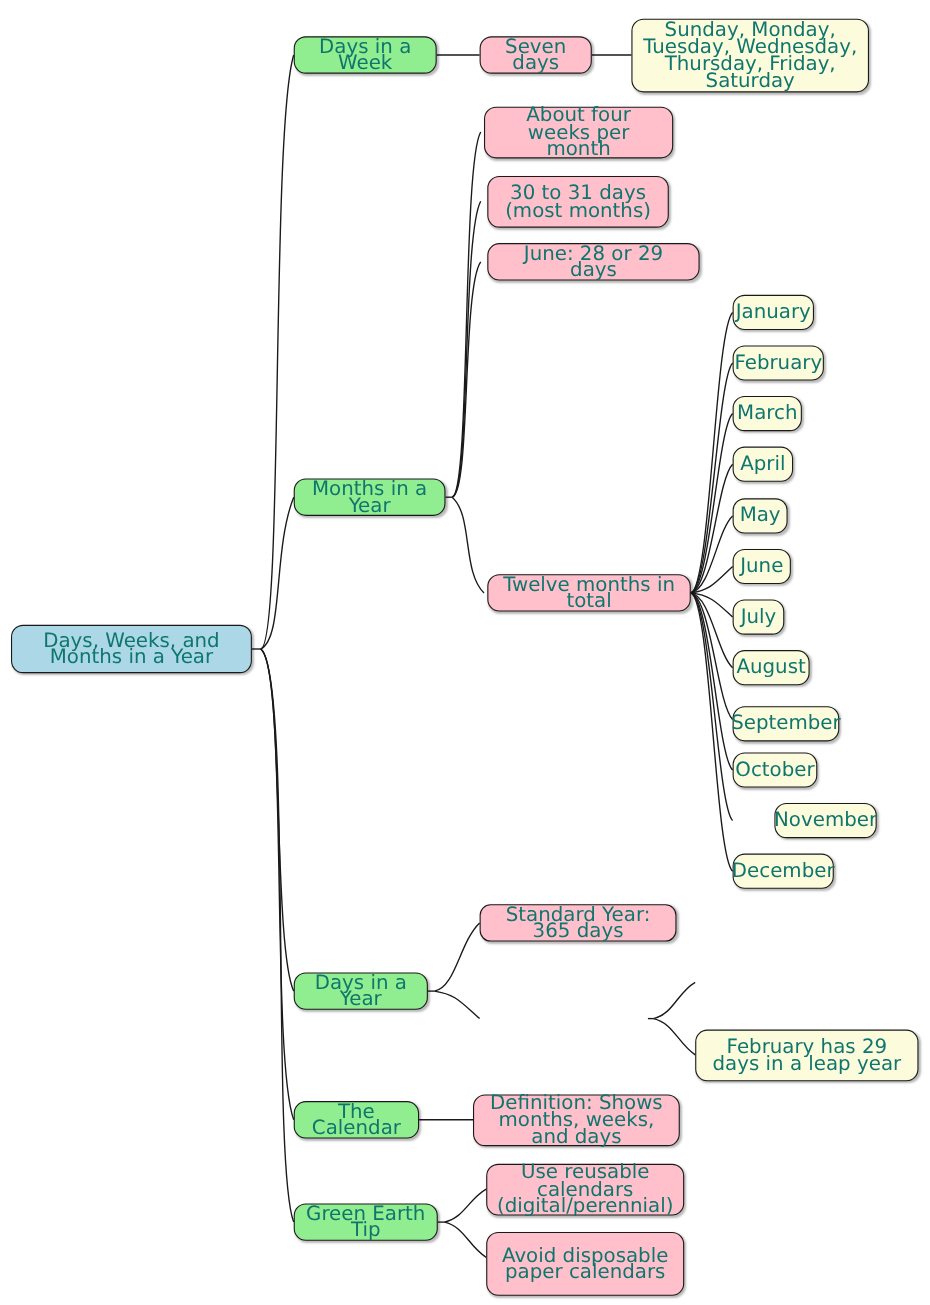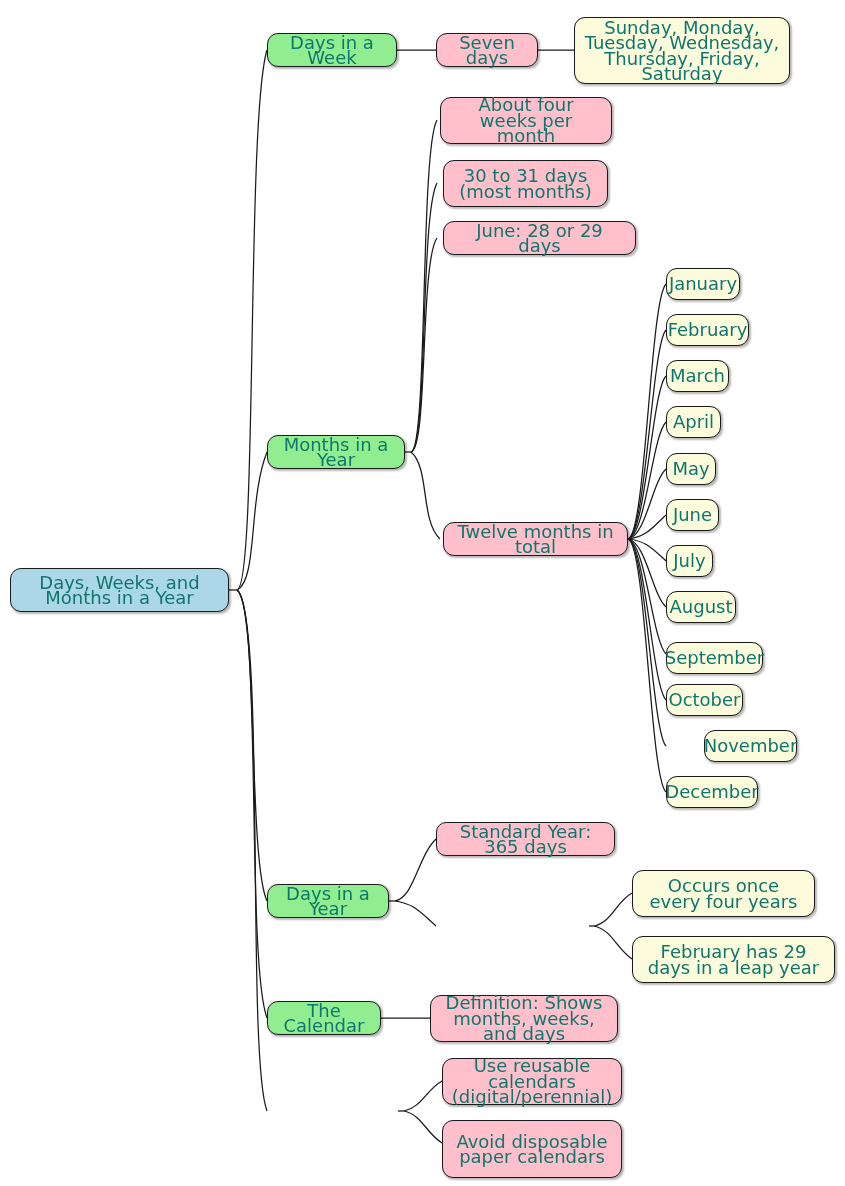--- a/index.html
+++ b/index.html
@@ -92,22 +92,22 @@
   <div class="node leaf" style="left:666px;top:499px;width:53px;height:32px;">June</div>
   <div class="node leaf" style="left:666px;top:545px;width:47px;height:32px;">July</div>
   <div class="node leaf" style="left:666px;top:591px;width:70px;height:32px;">August</div>
   <div class="node leaf" style="left:666px;top:642px;width:97px;height:32px;">September</div>
   <div class="node leaf" style="left:666px;top:684px;width:77px;height:32px;">October</div>
   <div class="node leaf" style="left:666px;top:730px;width:93px;height:32px;margin-left:38px;">November</div>
   <div class="node leaf" style="left:666px;top:776px;width:92px;height:32px;">December</div>
 
   <div class="node branch" style="left:267px;top:884px;width:122px;height:34px;">Days in a Year</div>
   <div class="node sub" style="left:436px;top:822px;width:179px;height:34px;border-radius:10px;">Standard Year: 365 days</div>
-  <div class="node leaf" style="left:632px;top:870px;width:183px;height:47px;">Occurs once every four years</div>
   <div class="node leaf" style="left:632px;top:936px;width:203px;height:47px;">February has 29 days in a leap year</div>
 
   <div class="node branch" style="left:267px;top:1001px;width:114px;height:34px;">The Calendar</div>
   <div class="node sub" style="left:430px;top:995px;width:188px;height:47px;">Definition: Shows months, weeks, and days</div>
 
+  <div class="node branch" style="left:267px;top:1094px;width:131px;height:34px;">Green Earth Tip</div>
   <div class="node sub" style="left:442px;top:1058px;width:180px;height:47px;">Use reusable calendars (digital/perennial)</div>
   <div class="node sub" style="left:442px;top:1120px;width:180px;height:58px;">Avoid disposable paper calendars</div>
 
 </div>
 
 </body></html>

